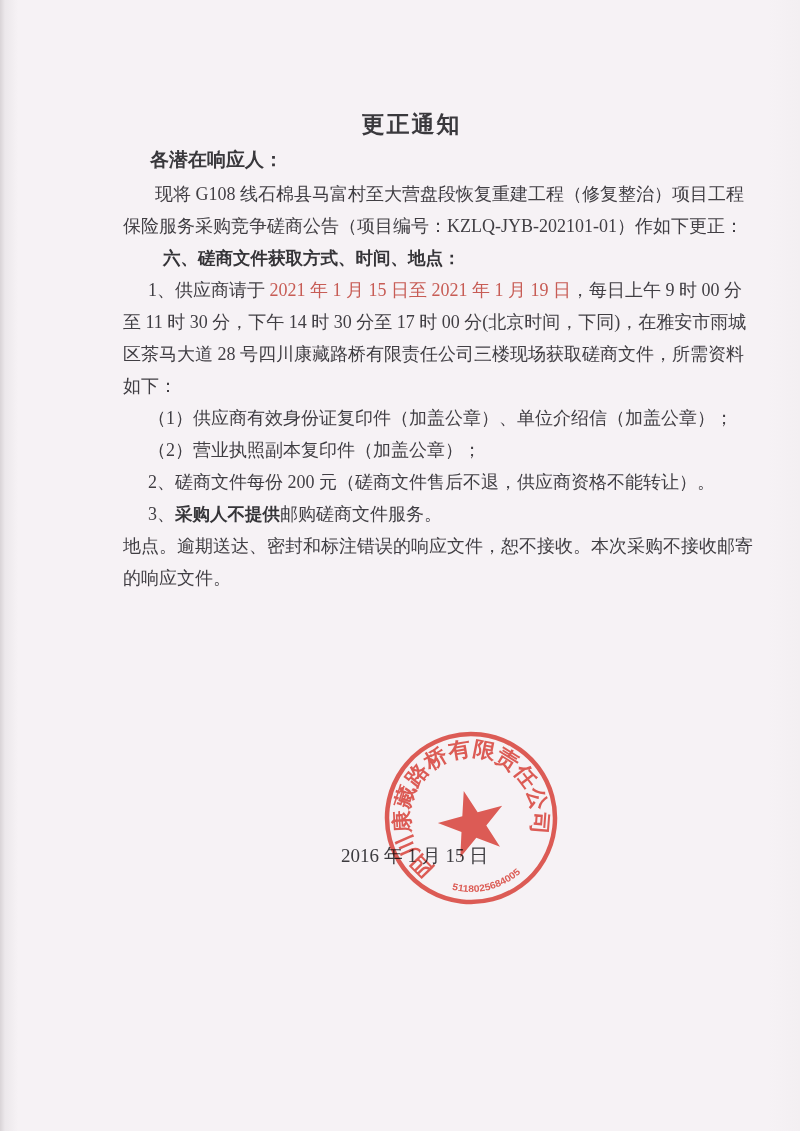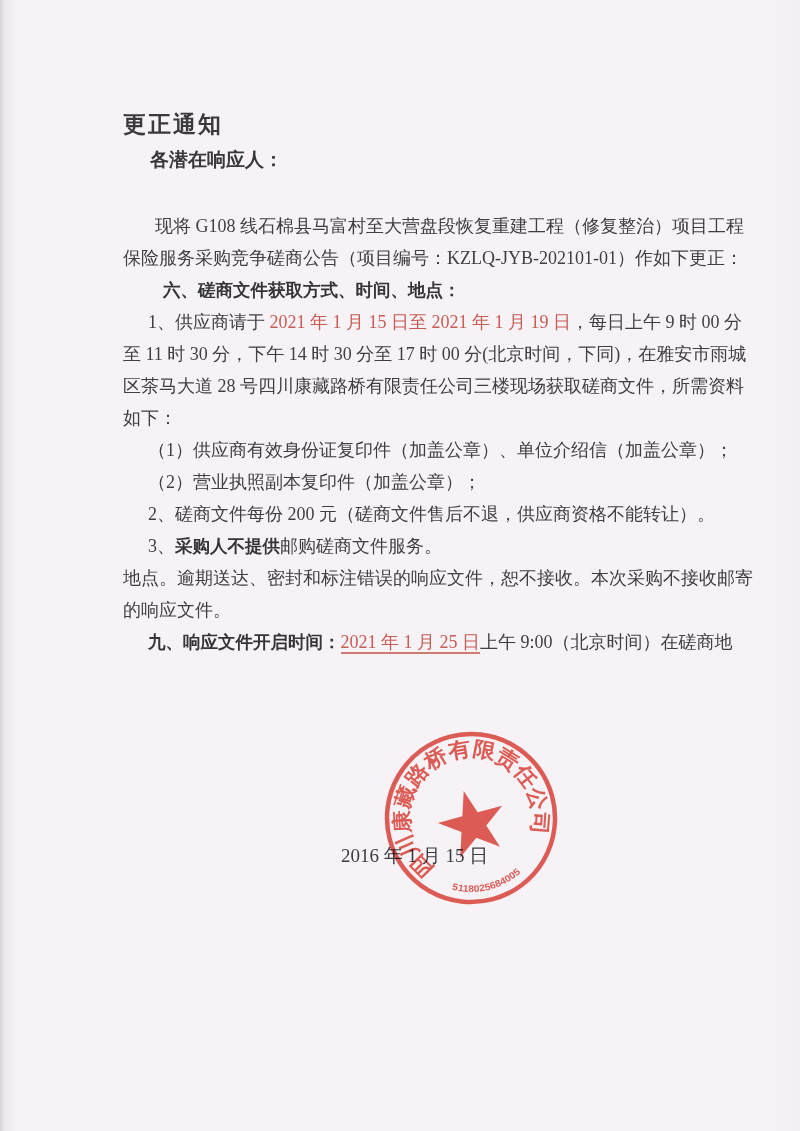--- a/index.html
+++ b/index.html
@@ -6,32 +6,32 @@
   .page{
     position:relative;
     width:800px;height:1131px;
     background:linear-gradient(90deg,#d9d4d7 0px,#ece8eb 5px,#f6f2f5 18px,#f6f2f5 96%,#f3eff2 100%);
     font-family:"Liberation Serif","DejaVu Serif",serif;
     color:#403e43;
     overflow:hidden;
   }
   .doc-title{
     position:absolute;top:109px;left:123px;width:577px;
-    font-size:23px;font-weight:700;letter-spacing:2px;
+    text-align:center;font-size:23px;font-weight:700;letter-spacing:2px;
     font-family:"Liberation Sans","DejaVu Sans",sans-serif;color:#3a393d;
   }
   .salutation{
     position:absolute;top:147px;left:122px;
     font-size:19px;font-weight:700;color:#39383c;
     font-family:"Liberation Serif","DejaVu Serif",serif;
     margin-left:28px;
   }
   .body-lines{
     position:absolute;top:178px;left:123px;width:580px;
-    font-size:18px;line-height:32px;white-space:nowrap;margin-top:32px;
+    font-size:18px;line-height:32px;white-space:nowrap;
   }
   .line{height:32px;}
   .i0{padding-left:0;}
   .i1{padding-left:25px;}
   .i2{padding-left:32px;}
   .i3{padding-left:40px;}
   .hb{font-weight:700;color:#353438;font-family:"Liberation Sans","DejaVu Sans",sans-serif;font-size:17.5px;}
   .r{color:#c75c55;}
   .ru{color:#c75c55;border-bottom:2px solid #d07a71;padding-bottom:0px;}
   .sig-buyer{position:absolute;top:774px;left:275px;font-size:19px;color:#3c3b3f;}
@@ -57,21 +57,20 @@
       <div class="line i1"><span>1、供应商请于 </span><span class="r">2021 年 1 月 15 日至 2021 年 1 月 19 日</span><span>，每日上午 9 时 00 分</span></div>
       <div class="line i0"><span>至 11 时 30 分，下午 14 时 30 分至 17 时 00 分(北京时间，下同)，在雅安市雨城</span></div>
       <div class="line i0"><span>区茶马大道 28 号四川康藏路桥有限责任公司三楼现场获取磋商文件，所需资料</span></div>
       <div class="line i0"><span>如下：</span></div>
       <div class="line i1"><span>（1）供应商有效身份证复印件（加盖公章）、单位介绍信（加盖公章）；</span></div>
       <div class="line i1"><span>（2）营业执照副本复印件（加盖公章）；</span></div>
       <div class="line i1"><span>2、磋商文件每份 200 元（磋商文件售后不退，供应商资格不能转让）。</span></div>
       <div class="line i1"><span>3、</span><span class="hb">采购人不提供</span><span>邮购磋商文件服务。</span></div>
       <div class="line i0"><span>地点。逾期送达、密封和标注错误的响应文件，恕不接收。本次采购不接收邮寄</span></div>
       <div class="line i0"><span>的响应文件。</span></div>
-      <div class="line i1"><span class="hb">九、响应文件开启时间：</span><span class="ru">2021 年 1 月 25 日</span><span>上午 9:00（北京时间）在磋商地</span></div>
     </div>
 
   <div class="sig-date">2016 年 1 月 15 日</div>
 
   <svg class="seal" viewBox="0 0 200 200" xmlns="http://www.w3.org/2000/svg">
     <defs>
       <path id="seal-arc-top" d="M 52.5,139.9 A 62 62 0 1 1 147.5,139.9" fill="none"></path>
       <path id="seal-arc-bottom" d="M 63,164.1 A 74 74 0 0 0 137,164.1" fill="none"></path>
     </defs>
     <g transform="rotate(-15 100 100)" fill="#e0463c">

